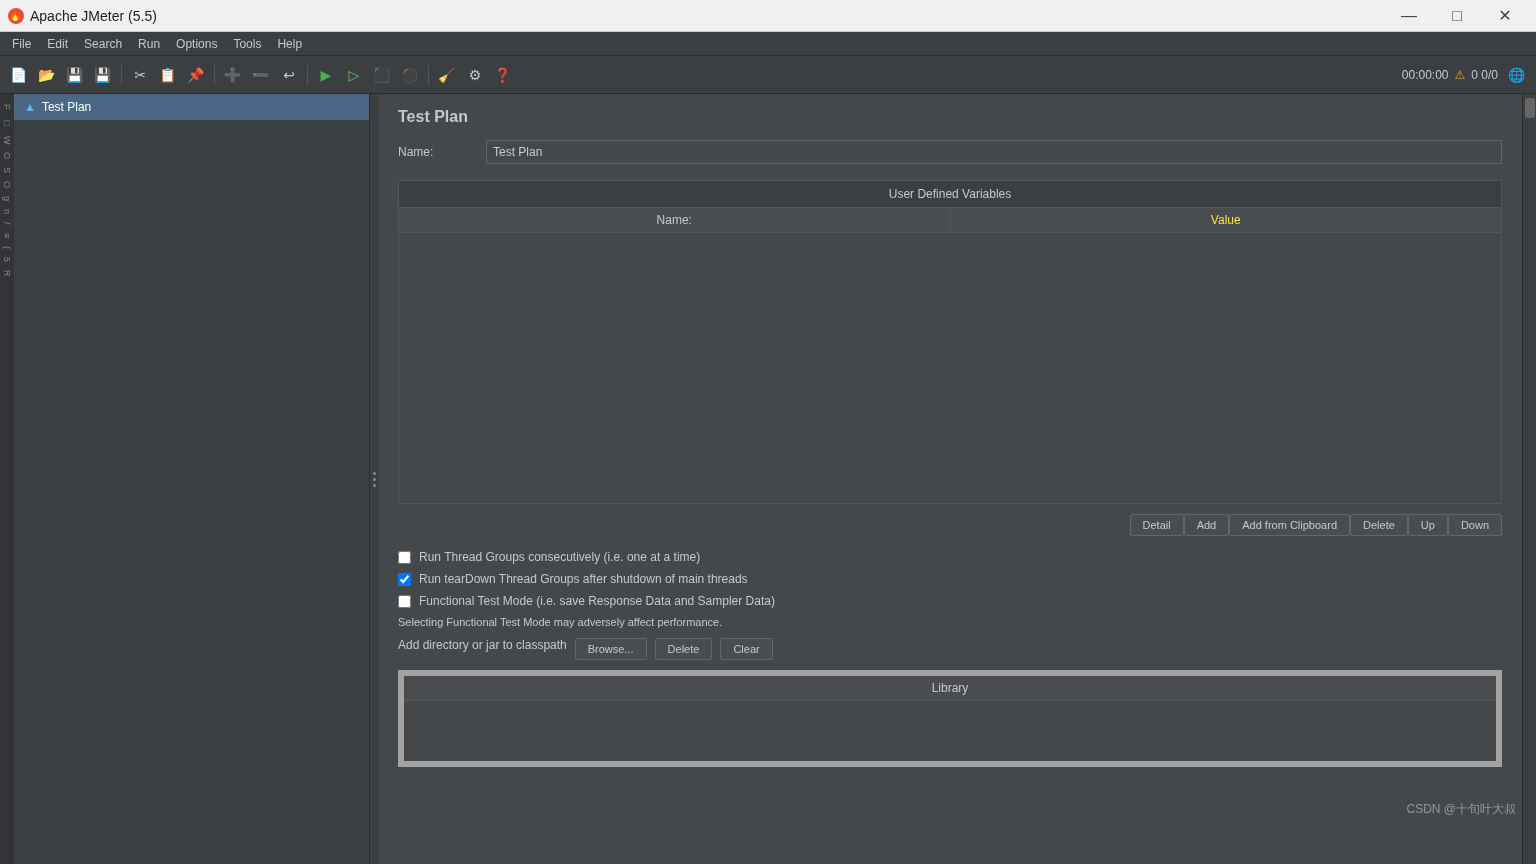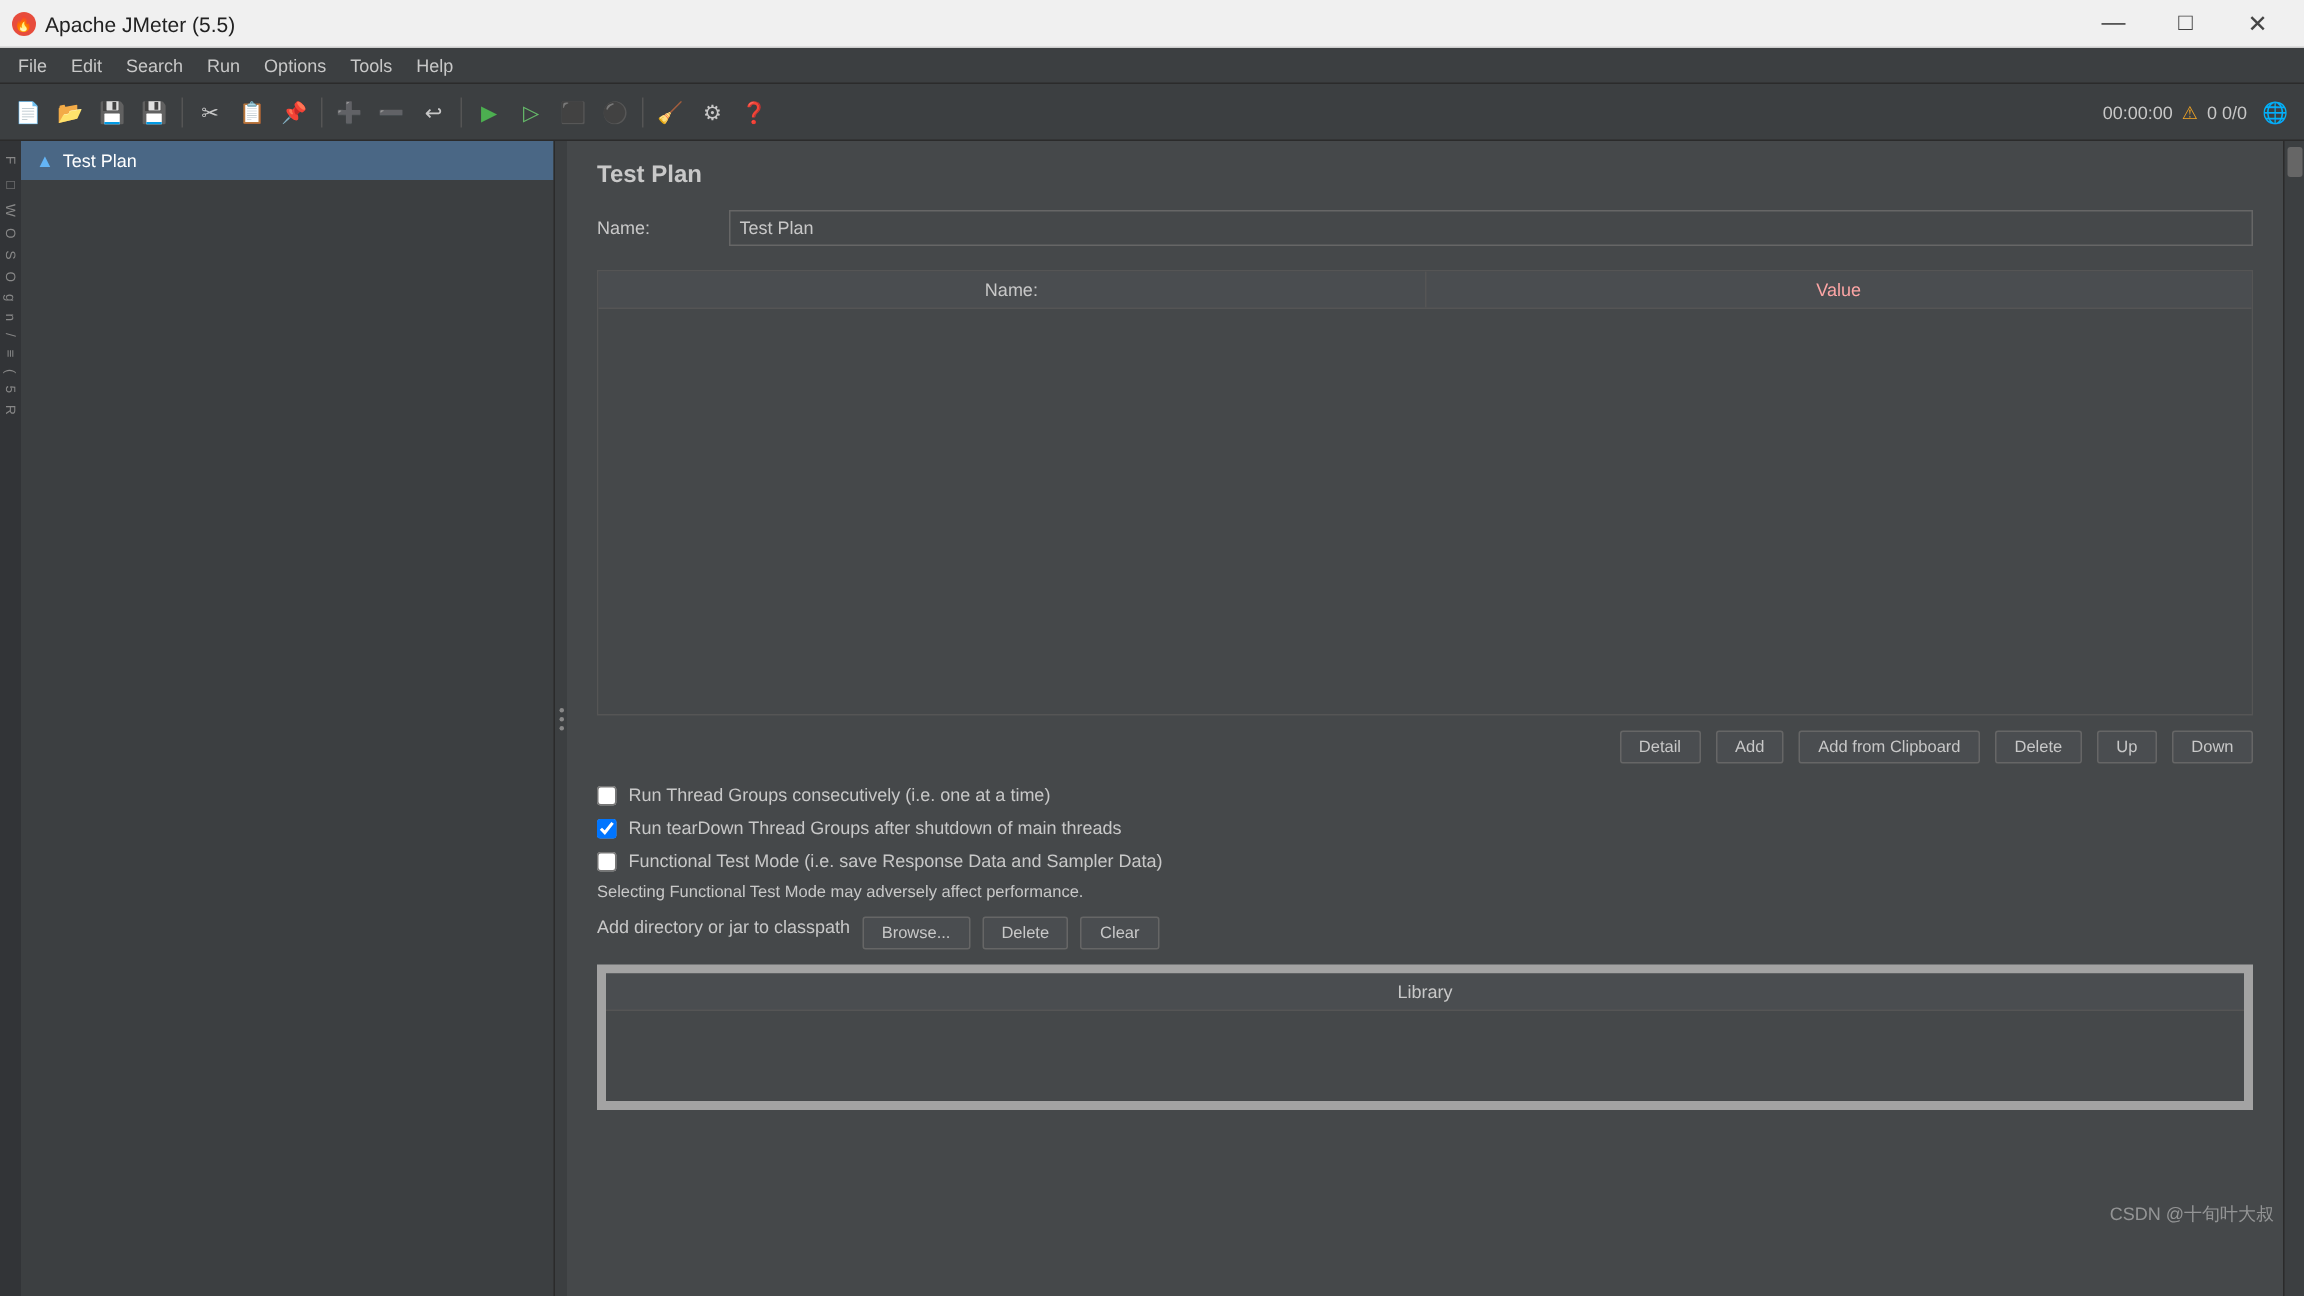--- a/index.html
+++ b/index.html
@@ -214,21 +214,21 @@
       color: #c8c8c8;
       font-size: 12px;
       background: #3c3f41;
       padding: 6px;
       border: 1px solid #555;
       border-bottom: none;
     }
 
     .udv-buttons {
       display: flex;
-      gap: 10px;
+      gap: 0;
       margin-top: 8px;
       justify-content: flex-end;
     }
 
     .btn {
       padding: 4px 12px;
       background: #4a4d50;
       border: 1px solid #666;
       color: #c8c8c8;
       cursor: pointer;
@@ -325,21 +325,21 @@
       text-align: center;
       border-right: 1px solid #555;
       font-size: 12px;
       color: #c8c8c8;
     }
     .udv-col-value {
       flex: 1;
       padding: 5px 10px;
       text-align: center;
       font-size: 12px;
-      color: #fca5a5;
+      color: #fde047;
     }
     .udv-data-area {
       height: 270px;
       background: #45484a;
     }
   </style>
 </head>
 <body>
 
 <div class="title-bar">
@@ -436,20 +436,21 @@
 
       <div class="section-title">Test Plan</div>
 
       <div class="form-row">
         <span class="form-label">Name:</span>
         <input class="form-input" type="text" value="Test Plan" style="">
       </div>
 
 
       <div class="udv-section">
+        <div class="udv-title">User Defined Variables</div>
         <div class="udv-table-wrapper">
           <div class="udv-header-row">
             <div class="udv-col-name">Name:</div>
             <div class="udv-col-value">Value</div>
           </div>
           <div class="udv-data-area"></div>
         </div>
       </div>
 
       <div class="udv-buttons">

